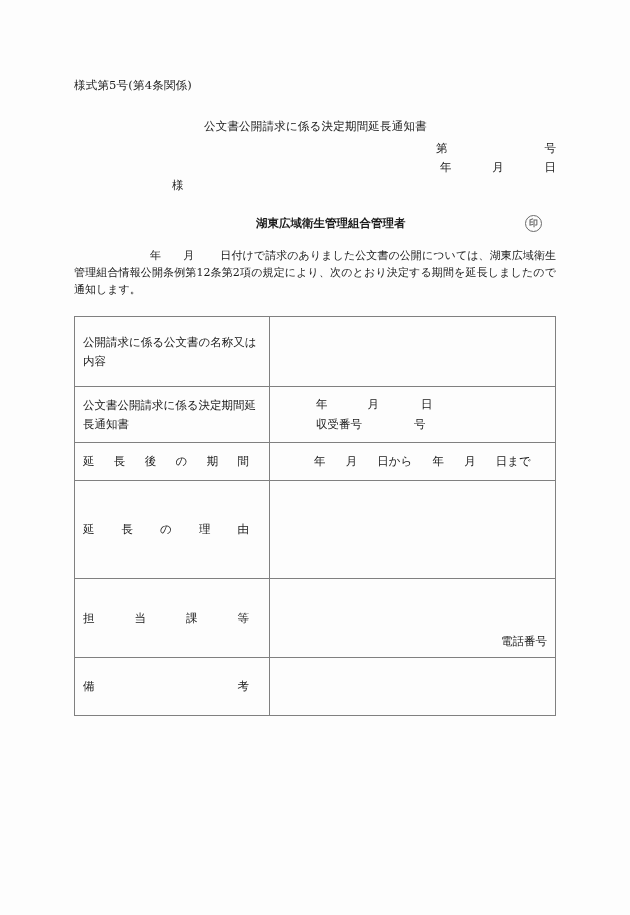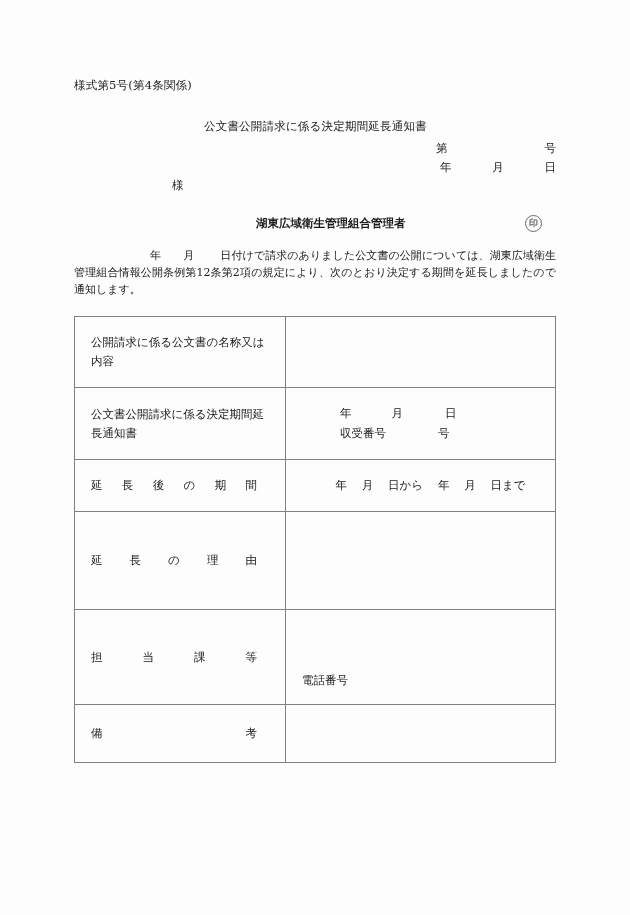--- a/index.html
+++ b/index.html
@@ -109,21 +109,21 @@
     left: 74px;
     top: 316px;
     width: 482px;
     border-collapse: collapse;
     table-layout: fixed;
     font-size: 11.5px;
   }
   .form-table td {
     border: 1px solid #808080;
     vertical-align: middle;
-    padding: 16px;
+    padding: 8px;
   }
   .label-cell {
     width: 178px;
     padding: 6px 9px 6px 10px;
     line-height: 19px;
   }
   .value-cell {
     padding: 6px 10px;
     line-height: 19px;
   }
@@ -157,20 +157,21 @@
     display: flex;
     justify-content: space-around;
     padding: 0 6px 0 26px;
     white-space: nowrap;
   }
 
   .tel-cell {
     vertical-align: bottom !important;
     padding: 0 0 6px 12px;
     height: 62px;
+    text-align: right;
   }
   .tel-label {
     font-size: 11.5px;
   }
 </style>
 </head>
 <body>
 
 <div class="page">
 

